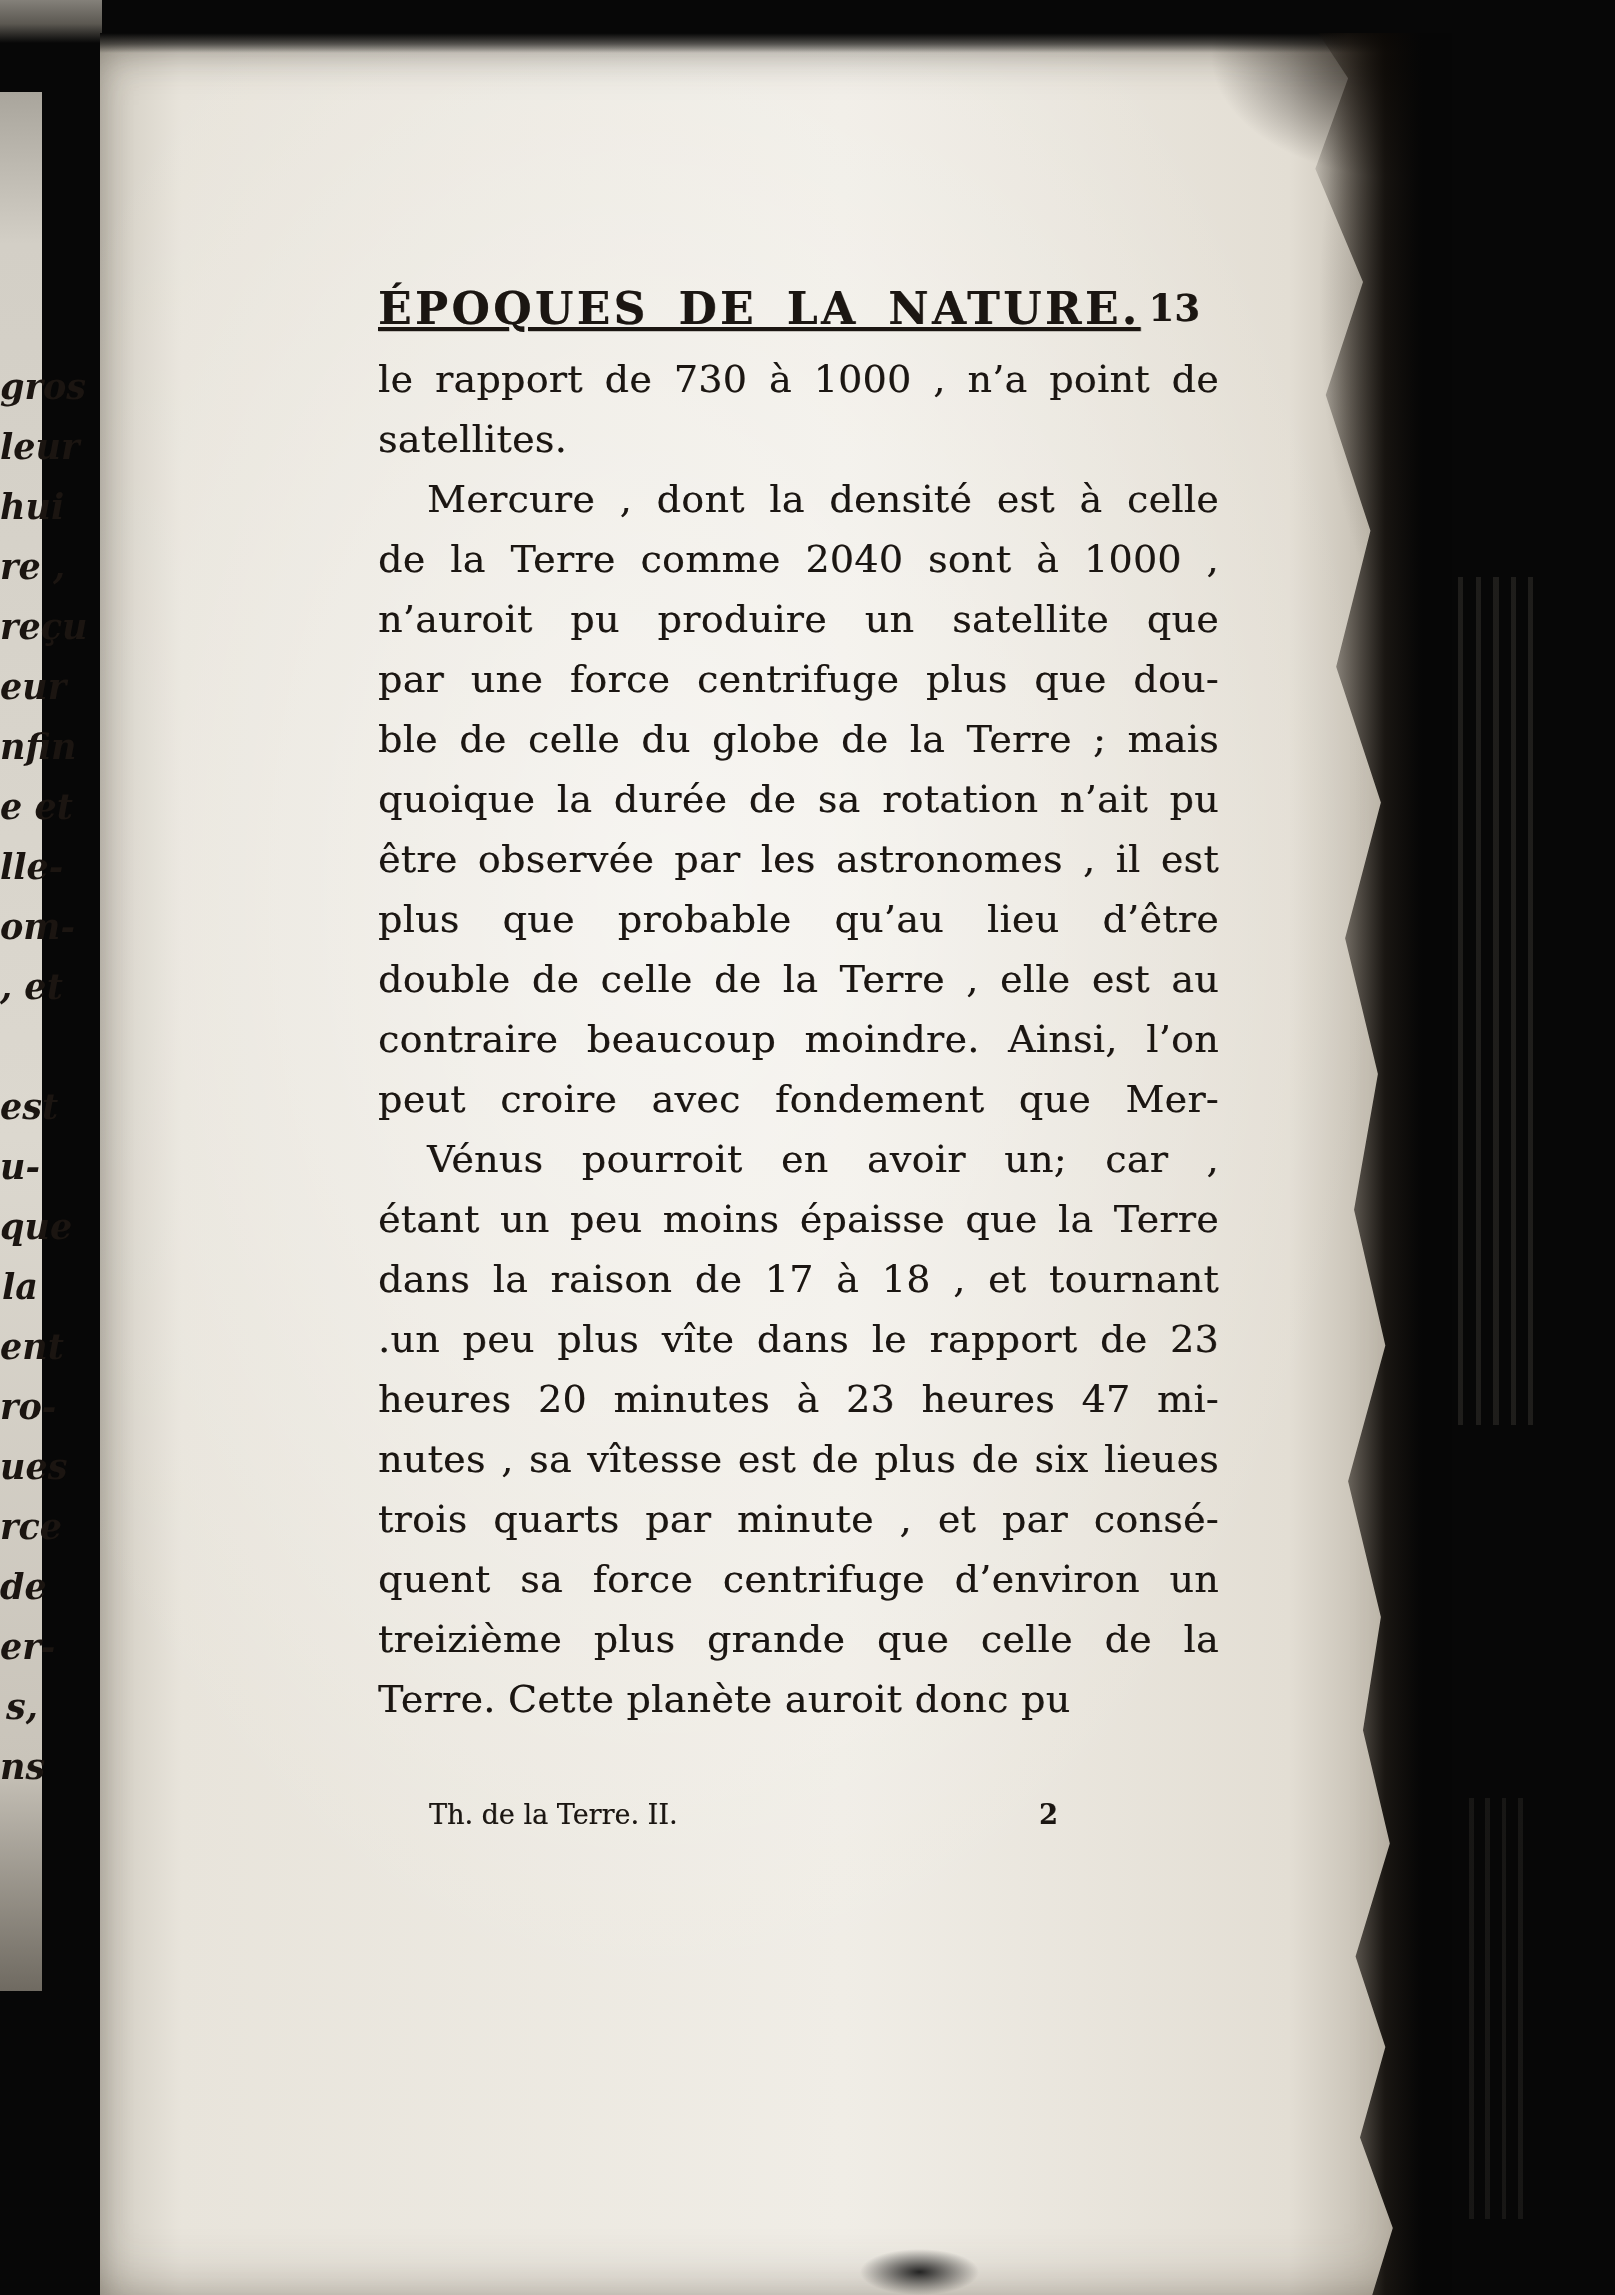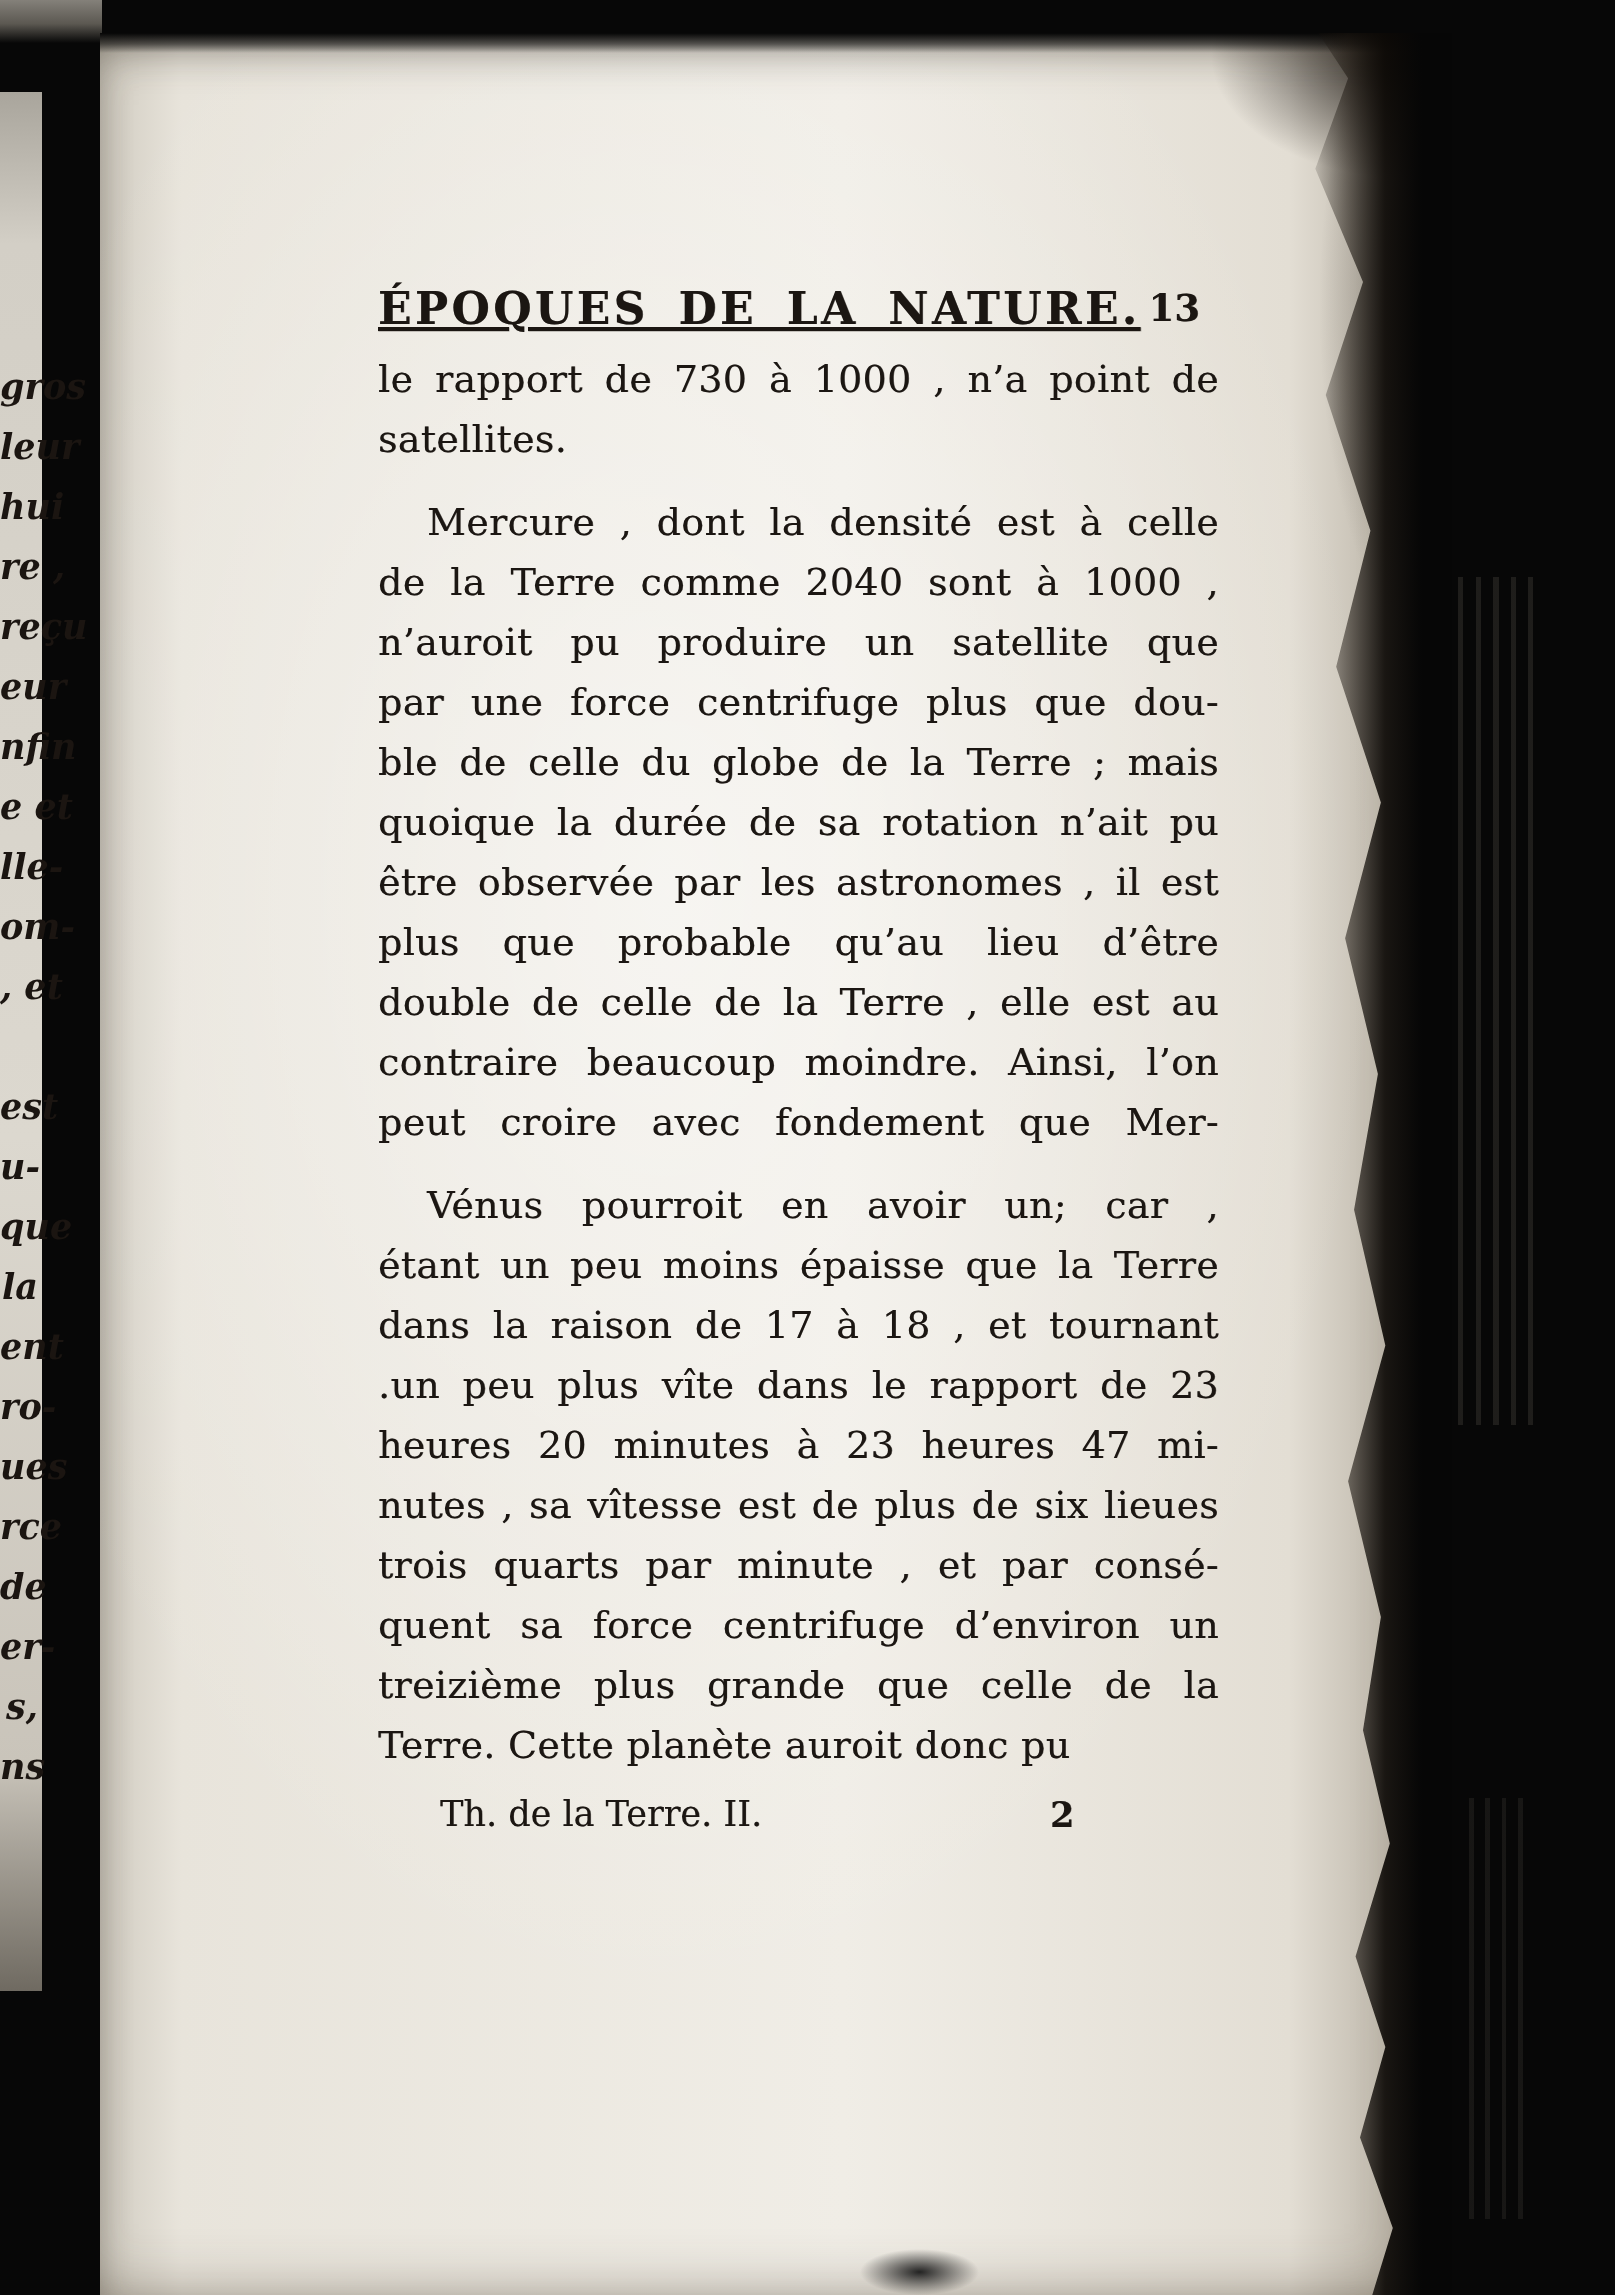--- a/index.html
+++ b/index.html
@@ -118,27 +118,27 @@
     line-height: 60px;
     font-size: 38px;
     letter-spacing: 0.3px;
     white-space: normal;
     text-align: left;
   }
   .line.just {
     text-align: justify;
     text-align-last: justify;
   }
-  .line.ind { padding-left: 49px; margin-top: 23px; }
+  .line.ind { padding-left: 49px; }
 
   .footer-row {
     position: absolute;
-    left: 11px; top: 1758px;
+    left: 0; top: 1758px;
     width: 100%; height: 47px;
-    font-size: 35px;
+    font-size: 27px;
   }
   .signature { position: absolute; left: 51px; line-height: 47px; }
   .sheet-number { position: absolute; left: 661px; line-height: 47px; font-weight: bold; }
 
   
   .right-streaks-a {
     position: absolute;
     left: 1458px; top: 577px;
     width: 75px; height: 848px;
     background: repeating-linear-gradient(90deg, rgba(125,118,106,0.20) 0 5.4px, rgba(0,0,0,0) 5.4px 17.6px);

